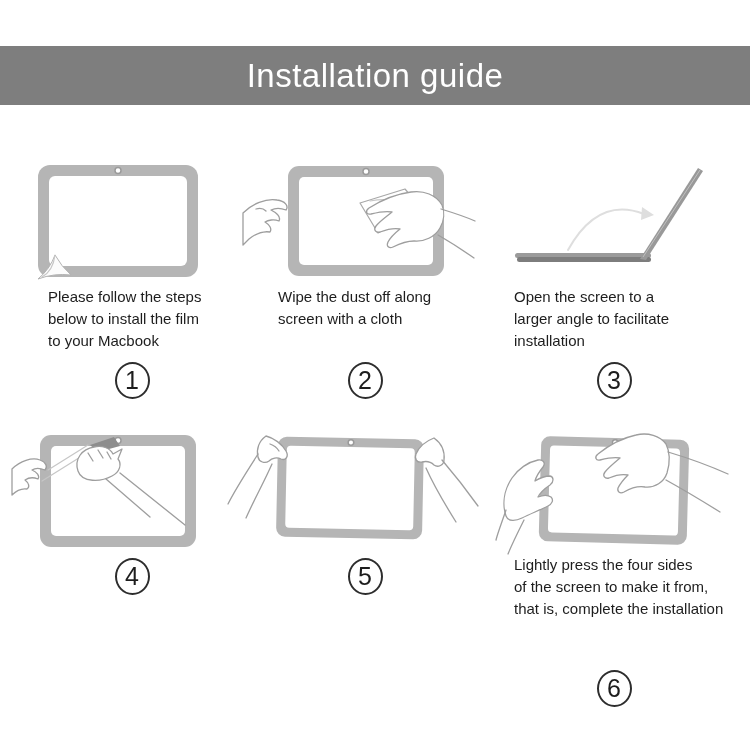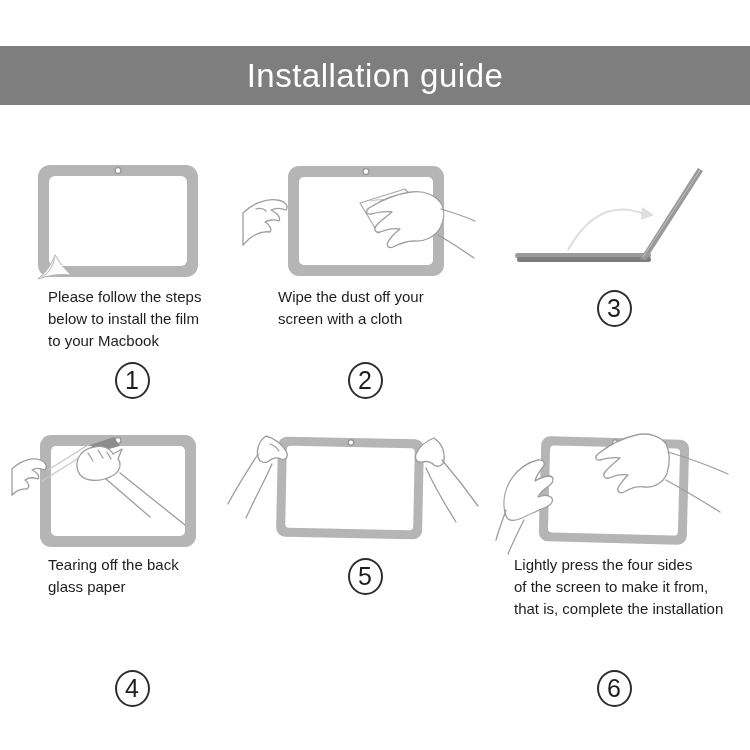--- a/index.html
+++ b/index.html
@@ -85,38 +85,41 @@
         <circle class="cam" cx="124" cy="14.5" r="3"></circle>
         <polygon class="cloth" points="118,46 163,32 180,52 136,76"></polygon>
         <path class="faint" d="M128,44 Q150,40 168,48"></path>
         <path class="hand" d="M200,48 C194,38 182,33 169,35 C154,37 138,44 127,51 C123,54 124,58 129,57 C137,55 145,54 150,55 C144,60 138,64 134,69 C131,73 134,76 138,75 C146,72 153,71 158,72 C153,76 148,81 146,85 C144,89 147,92 151,90 C159,86 166,84 172,84 C182,85 193,80 198,71 C202,64 203,55 200,48 Z"></path>
         <path class="ln" d="M199,52 C212,56 224,60 233,64"></path>
         <path class="ln" d="M196,78 C210,86 222,94 232,101"></path>
         <path class="hand" d="M1,56 C10,47 24,41 35,43 C43,44 47,49 44,53 C39,51 33,51 29,53 C35,56 39,60 37,64 C32,62 26,63 23,65 C28,68 30,72 28,75 C21,74 13,77 7,82 L1,88 Z"></path>
         <path class="ln" d="M14,52 Q20,50 24,54"></path>
       </svg>
     </div>
-    <div class="caption">Wipe the dust off your
+    <div class="caption">Wipe the dust off along
 screen with a cloth</div>
     <div class="num-row">
         <span class="num">2</span>
       </div>
   </section>
 
   <section class="panel row1 pc3">
     <div class="illus">
       <svg style="left:8px; top:6px;" width="245" height="115" viewBox="0 0 245 115">
         <path class="arc" d="M66,94 Q96,40 142,58"></path>
         <polygon points="140,51 152,59 139,64" fill="#dedede"></polygon>
         <rect x="13" y="97" width="136" height="5" rx="2.5" fill="#9b9b9b"></rect>
         <rect x="15" y="101" width="134" height="5" rx="2.5" fill="#7d7d7d"></rect>
         <polygon points="138,103 196,12 201,15 144,104" fill="#999999"></polygon>
         <path d="M141,101 L198,14" stroke="#c0c0c0" stroke-width="1" fill="none"></path>
       </svg>
     </div>
+    <div class="caption">Open the screen to a
+larger angle to facilitate
+installation</div>
     <div class="num-row">
         <span class="num">3</span>
       </div>
   </section>
 
   <section class="panel row2 pc1">
     <div class="illus">
       <svg style="left:-16px; top:5px;" width="240" height="128" viewBox="0 0 240 128">
         <rect class="bezel" x="28" y="6" width="156" height="112" rx="11"></rect>
         <rect class="screen" x="39" y="17" width="134" height="90" rx="5"></rect>
@@ -124,22 +127,20 @@
         <path class="faint" d="M36,41 L76,16"></path>
         <path class="faint" d="M30,52 L70,27"></path>
         <polygon points="78,16 102,8 108,17 86,23" fill="#8d8d8d"></polygon>
         <path class="hand" d="M66,42 C62,30 70,20 82,18 C90,16 98,19 101,25 L110,20 L106,30 C110,35 108,43 100,47 C89,53 70,54 66,42 Z"></path>
         <path class="ln" d="M76,24 l5,8 M86,21 l5,8 M95,23 l4,7"></path>
         <path class="ln" d="M94,50 L138,88"></path>
         <path class="ln" d="M108,44 L173,96"></path>
         <path class="hand" d="M0,40 C8,32 20,28 28,31 C34,33 36,38 33,41 C28,39 23,39 20,41 C25,43 28,47 26,50 C21,48 16,49 13,51 C17,54 18,58 15,60 C9,59 4,62 0,66 Z"></path>
       </svg>
     </div>
-    <div class="caption">Tearing off the back
-glass paper</div>
     <div class="num-row">
         <span class="num">4</span>
       </div>
   </section>
 
   <section class="panel row2 pc2">
     <div class="illus">
       <svg style="left:-38px; top:10px;" width="290" height="128" viewBox="0 0 290 128">
         <g transform="rotate(1.2 130 54)">
           <rect class="bezel" x="57" y="4" width="146" height="100" rx="9"></rect>

